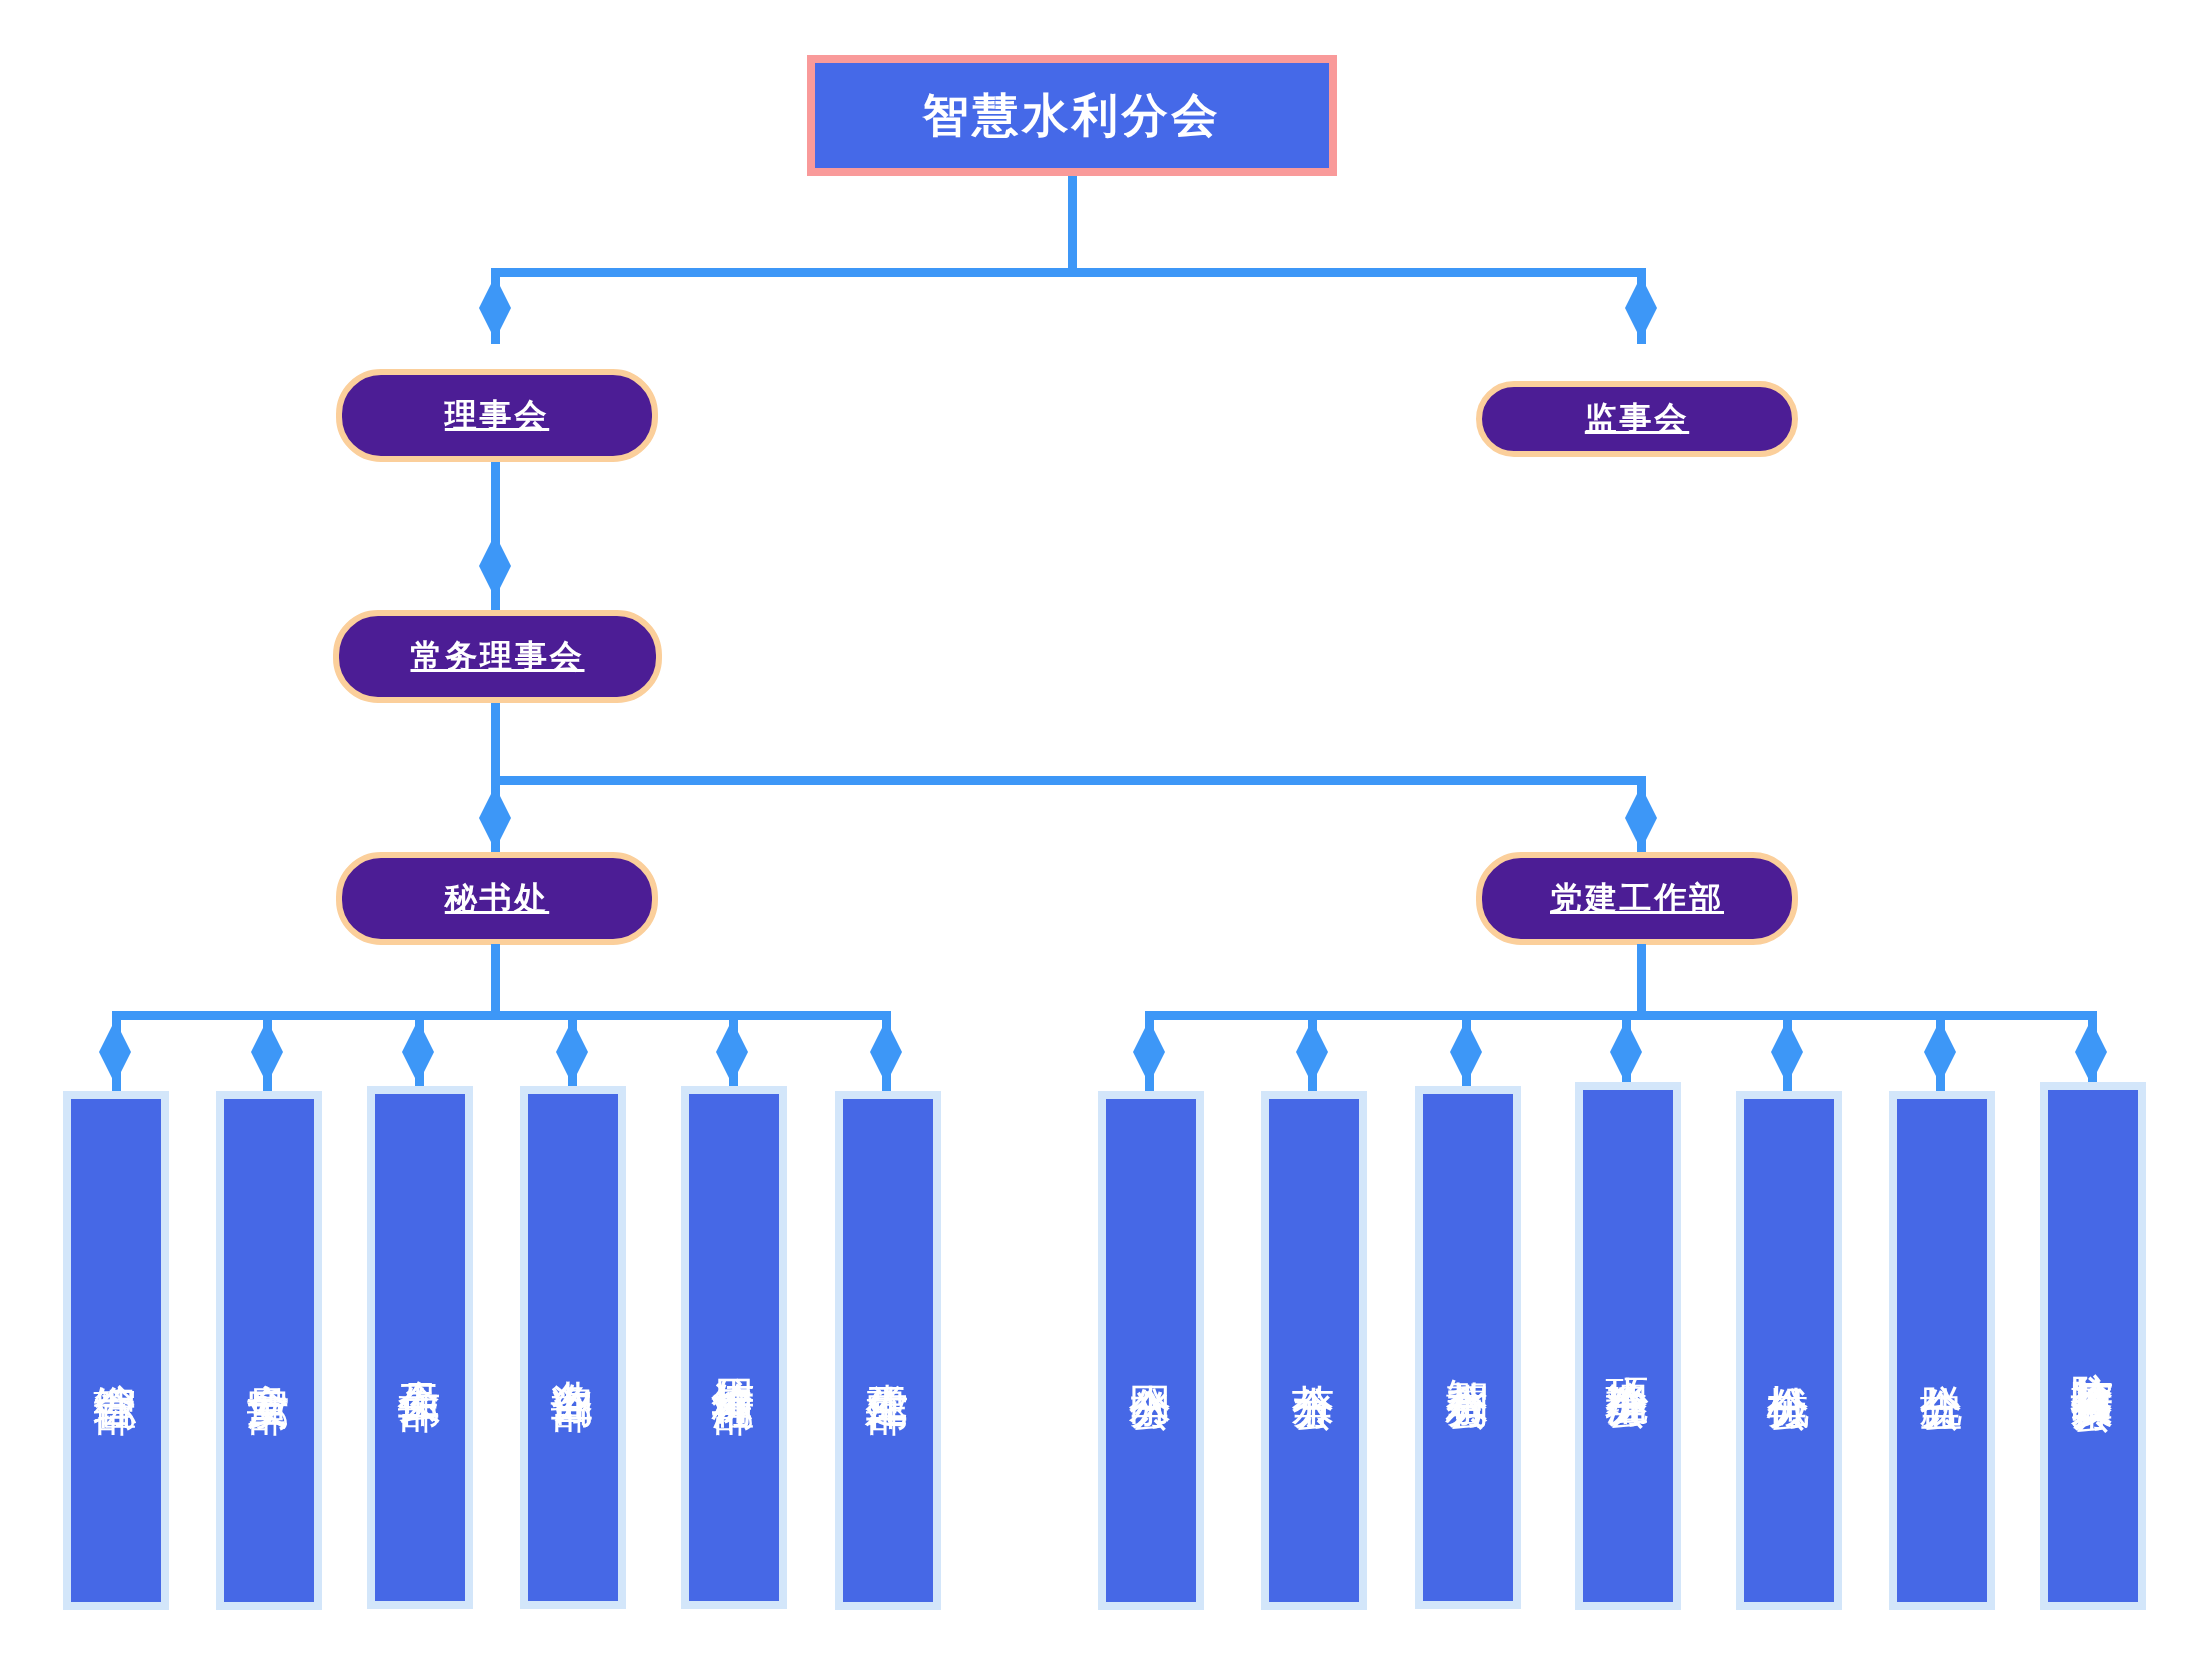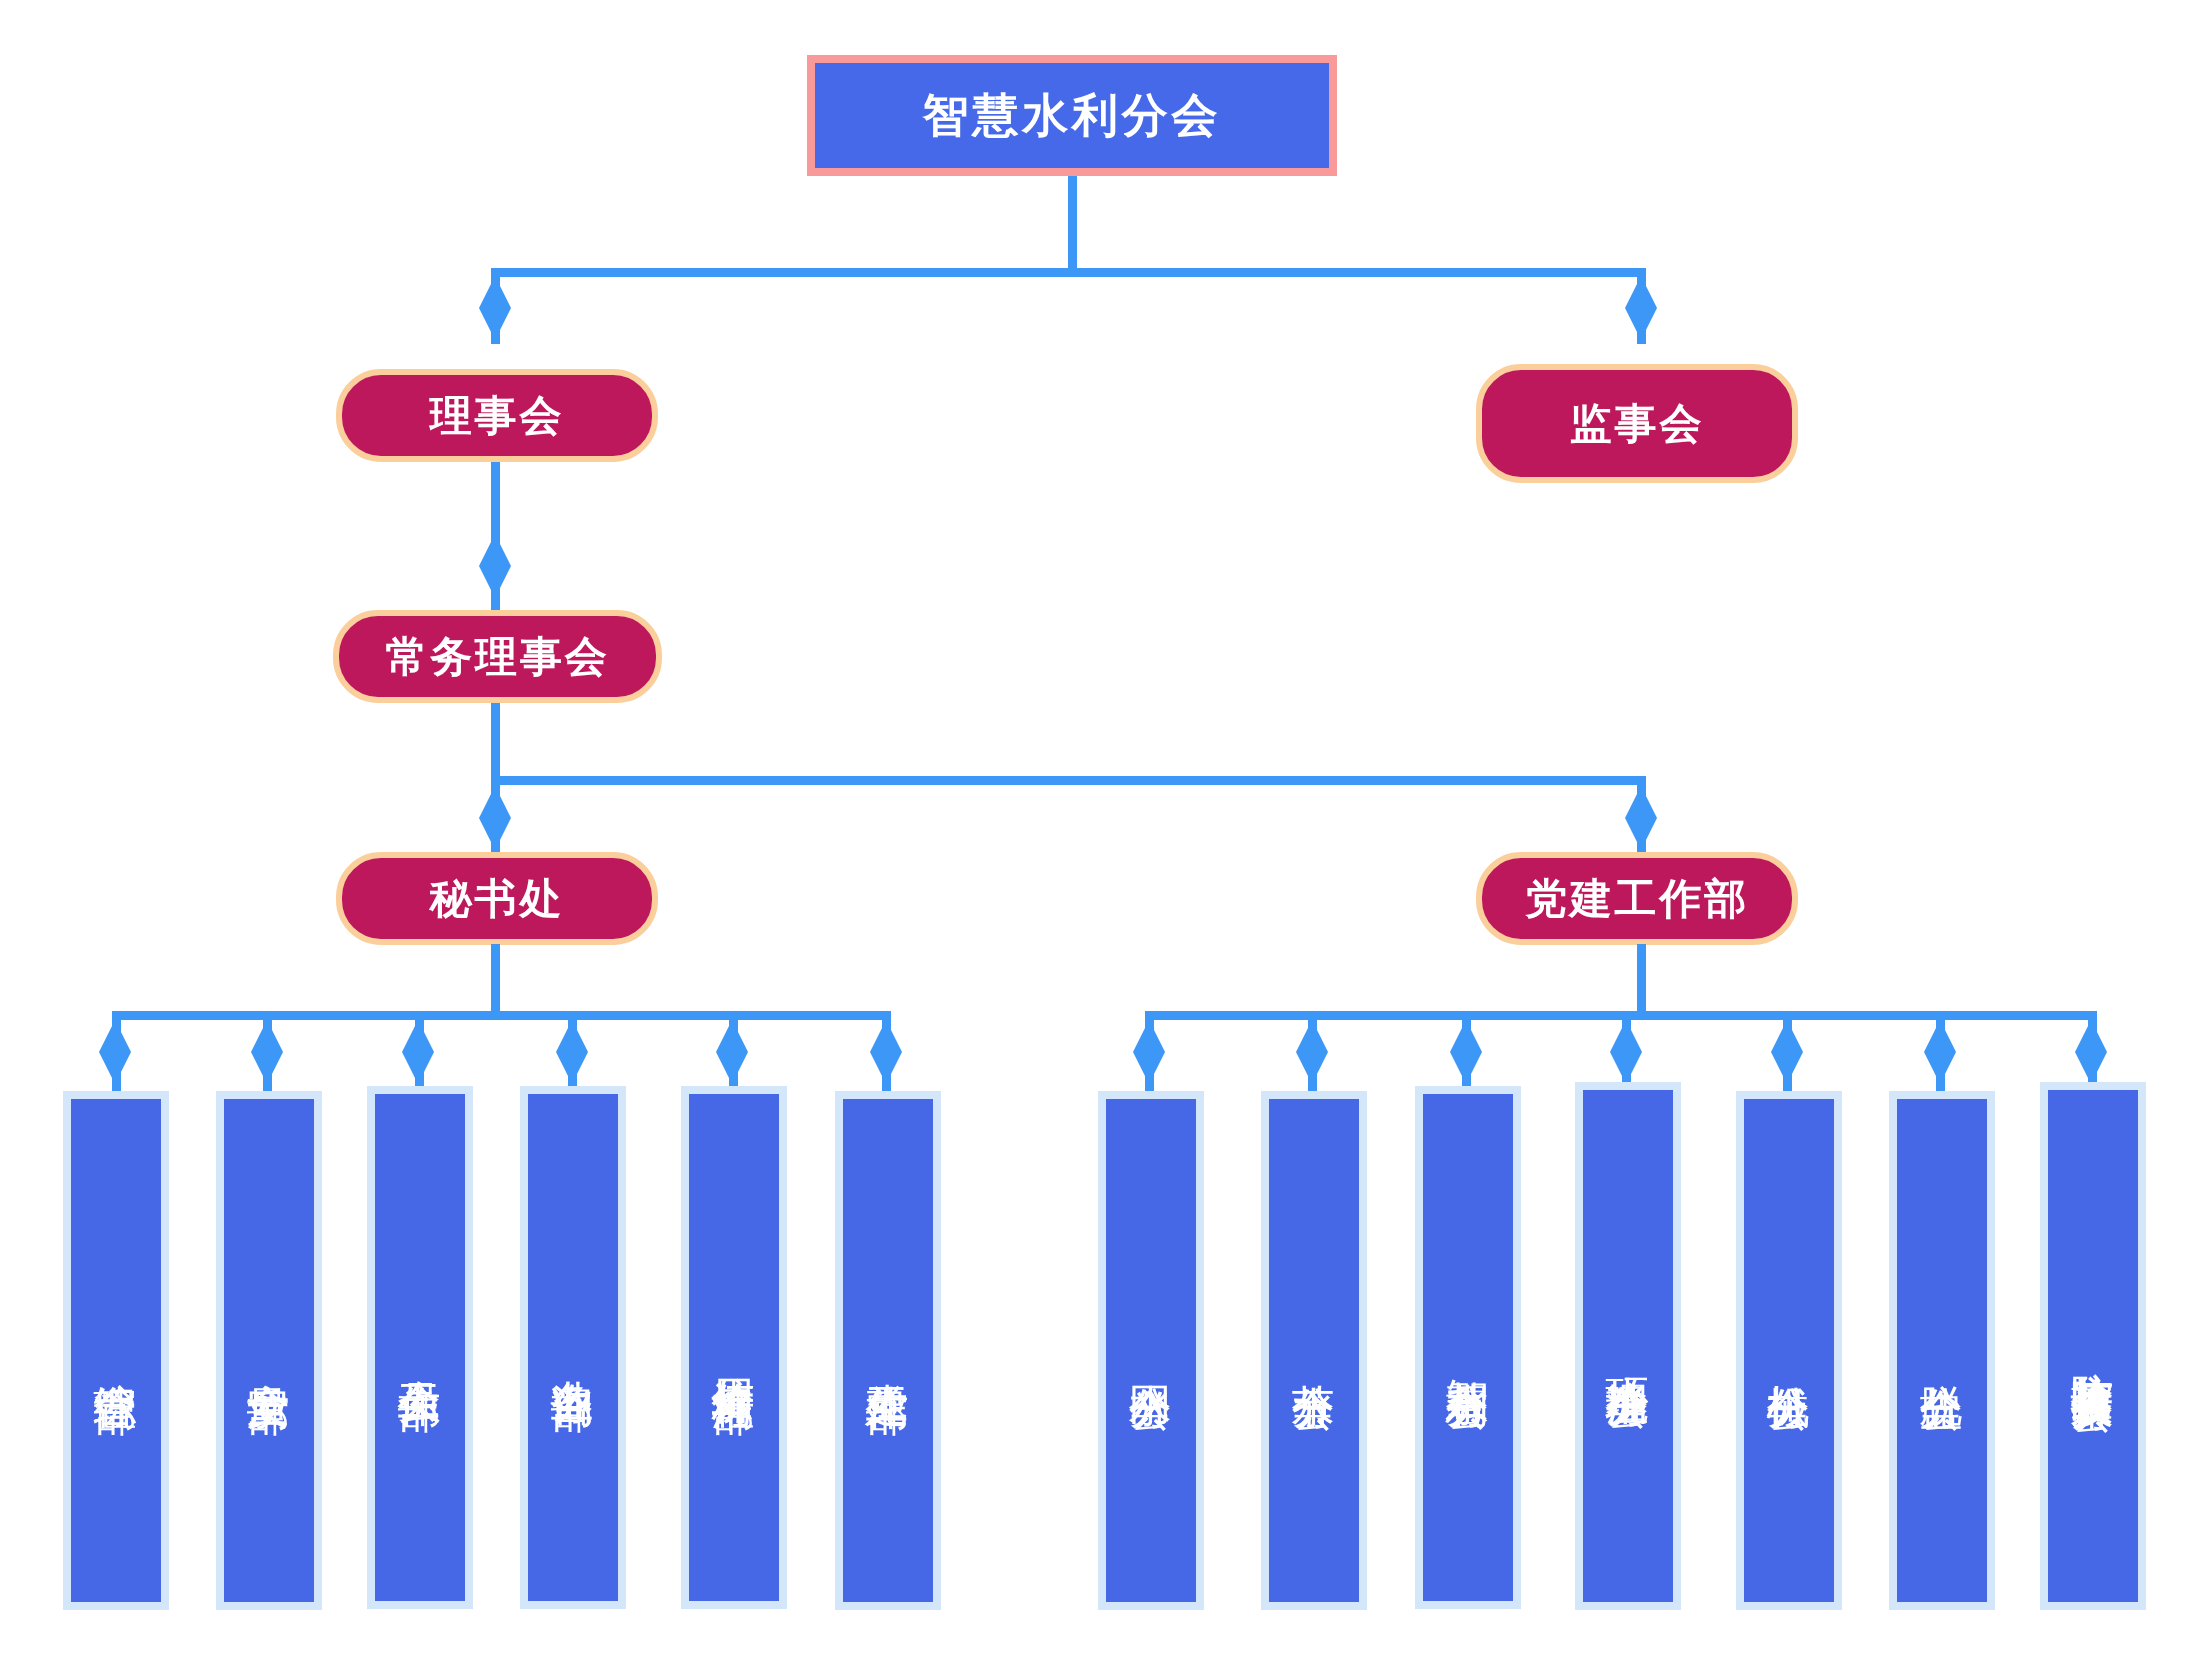--- a/index.html
+++ b/index.html
@@ -65,27 +65,28 @@
   .node-root {
     background: #4569e8;
     border: 8.5px solid #f99a9a;
     font-size: 46px;
     font-weight: bold;
     letter-spacing: 3.8px;
     font-family: "Liberation Serif", "DejaVu Serif", serif;
   }
 
   .node-round {
-    background: #be185d;
+    background: #4c1d95;
     border: 6.6px solid #fbcf9b;
     border-radius: 45px;
-    font-size: 42px;
+    font-size: 32px;
     font-weight: bold;
     letter-spacing: 2.8px;
     font-family: "Liberation Serif", "DejaVu Serif", serif;
+    text-decoration: underline;
   }
 
   .node-vert {
     background: #4668e6;
     border: 8.5px solid #d3e6fa;
     font-size: 43px;
     letter-spacing: 1.9px;
     writing-mode: vertical-rl;
     text-orientation: upright;
     line-height: 1.12;
@@ -120,21 +121,21 @@
   <div class="conn conn-v" style="left:1637px; top:268px; width:8.5px; height:76px;"></div>
   <div class="diamond" style="left:1625px; top:308px;">
     <div class="d-top"></div>
       <div class="d-bot"></div>
   </div>
 
   <div class="node node-round" style="left:336px; top:369px; width:322px; height:93px;">
     <span>理事会</span>
   </div>
 
-  <div class="node node-round" style="left:1476px; top:364px; width:322px; height:119px;">
+  <div class="node node-round" style="left:1476px; top:381px; width:322px; height:76px;">
     <span>监事会</span>
   </div>
 
   <div class="conn conn-v" style="left:491px; top:462px; width:8.5px; height:148px;"></div>
   <div class="diamond" style="left:479px; top:566px;">
     <div class="d-top"></div>
       <div class="d-bot"></div>
   </div>
 
   <div class="node node-round" style="left:333px; top:610px; width:329px; height:93px;text-align:center;">

